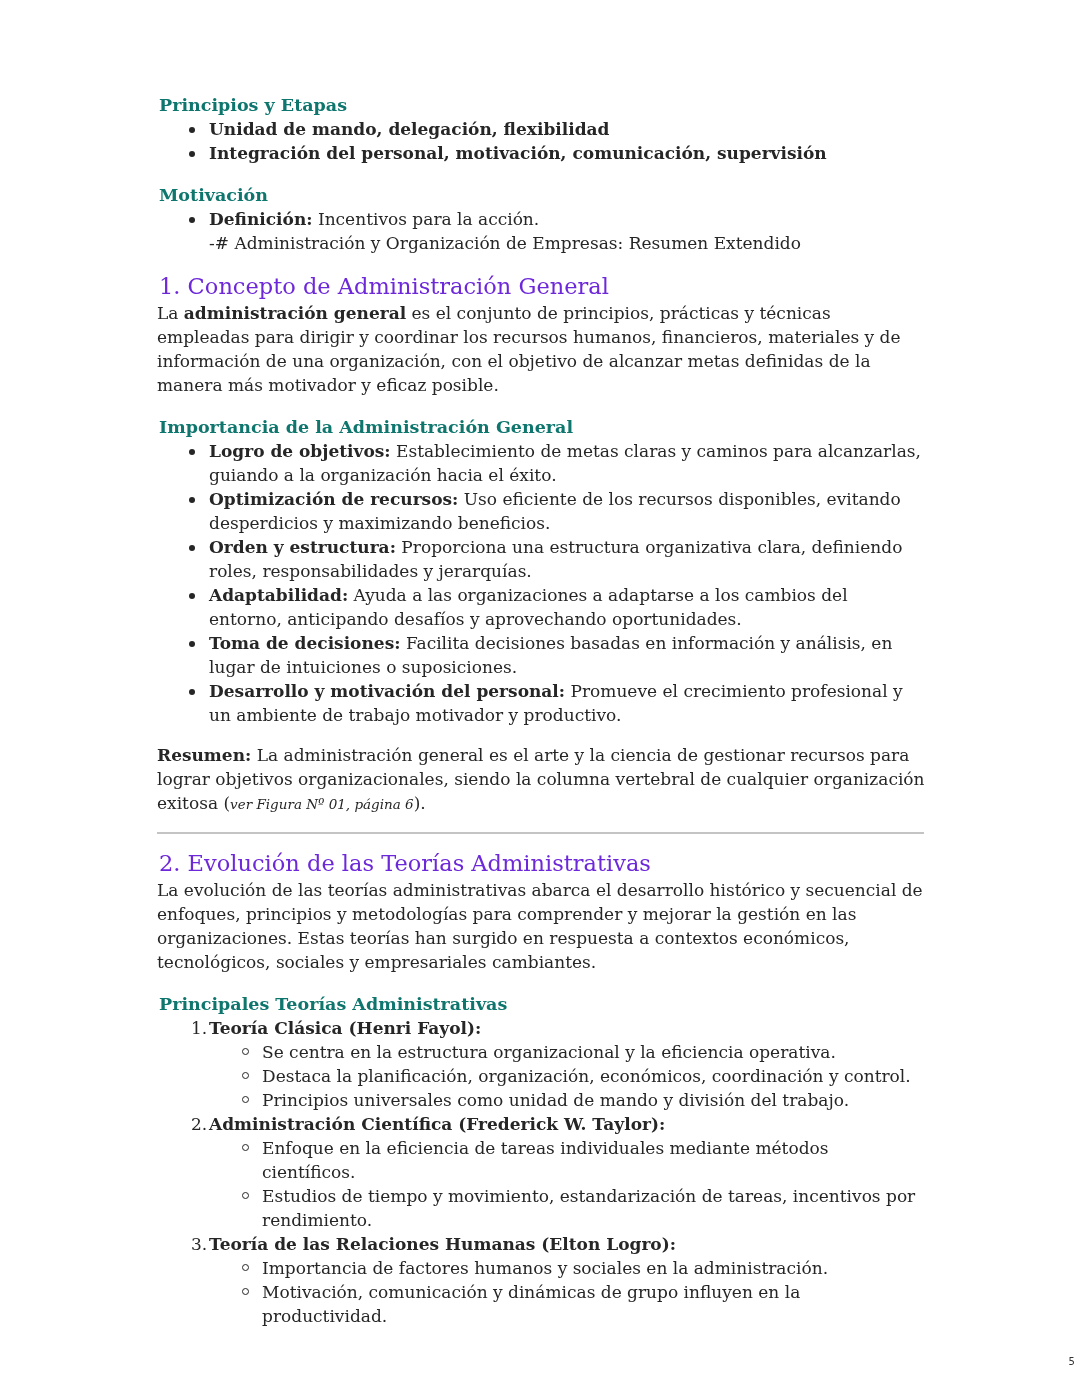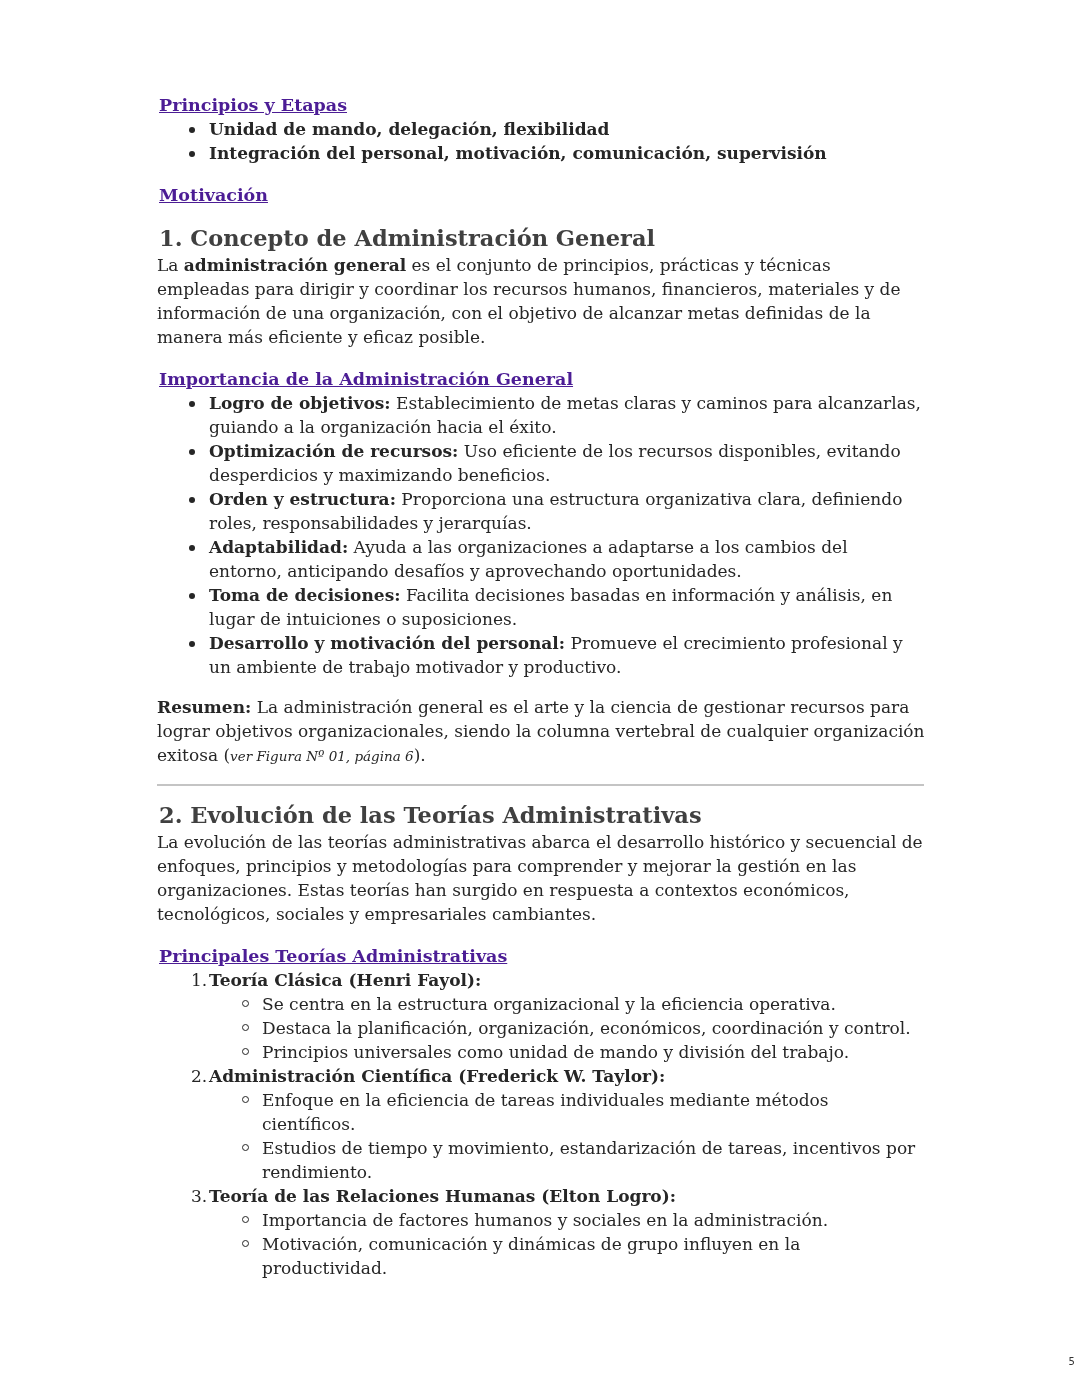--- a/index.html
+++ b/index.html
@@ -4,25 +4,25 @@
 <style>
   html, body { margin: 0; padding: 0; background: #ffffff; }
   body {
     width: 1080px; height: 1397px; position: relative; overflow: hidden;
     font-family: "DejaVu Serif", "Liberation Serif", serif;
     color: #262626;
   }
   .page { position: absolute; left: 157px; top: 93px; width: 768px; }
   .h3 {
     font-weight: bold; font-size: 17.5px; line-height: 24px;
-    margin: 0 0 0 2px; color: #4c1d95; text-decoration: underline;
+    margin: 0 0 0 2px; color: #0f766e;
   }
   .h2 {
-    font-size: 22.5px; line-height: 30px; margin: 0 0 0 2px; color: #404040;
-    font-weight: bold;
+    font-size: 22.5px; line-height: 30px; margin: 0 0 0 2px; color: #6d28d9;
+    font-weight: normal;
   }
   p, li { font-size: 17px; line-height: 24px; }
   p { margin: 0; }
   ul.disc { list-style: none; margin: 0; padding: 0 0 0 52px; }
   ul.disc > li { position: relative; }
   ul.disc > li::before {
     content: ""; position: absolute; left: -20px; top: 10px;
     width: 6px; height: 6px; border-radius: 50%; background: #262626;
   }
   ol.num { list-style: none; margin: 0; padding: 0 0 0 52px; }
@@ -52,24 +52,30 @@
 <div class="page">
 
   <div class="h3">Principios y Etapas</div>
   <ul class="disc">
     <li><b>Unidad de mando, delegación, flexibilidad</b></li>
     <li><b>Integración del personal, motivación, comunicación, supervisión</b></li>
   </ul>
 
   <div class="gap18"></div>
   <div class="h3">Motivación</div>
+  <ul class="disc">
+    <li>
+      <b>Definición:</b><span> Incentivos para la acción.</span><br>
+      <span>-# Administración y Organización de Empresas: Resumen Extendido</span>
+    </li>
+  </ul>
 
   <div class="gap16"></div>
   <div class="h2">1. Concepto de Administración General</div>
-  <p><span>La </span><b>administración general</b><span> es el conjunto de principios, prácticas y técnicas empleadas para dirigir y coordinar los recursos humanos, financieros, materiales y de información de una organización, con el objetivo de alcanzar metas definidas de la manera más eficiente y eficaz posible.</span></p>
+  <p><span>La </span><b>administración general</b><span> es el conjunto de principios, prácticas y técnicas empleadas para dirigir y coordinar los recursos humanos, financieros, materiales y de información de una organización, con el objetivo de alcanzar metas definidas de la manera más motivador y eficaz posible.</span></p>
 
   <div class="gap18"></div>
   <div class="h3">Importancia de la Administración General</div>
   <ul class="disc">
     <li><b>Logro de objetivos:</b><span> Establecimiento de metas claras y caminos para alcanzarlas, guiando a la organización hacia el éxito.</span></li>
     <li><b>Optimización de recursos:</b><span> Uso eficiente de los recursos disponibles, evitando desperdicios y maximizando beneficios.</span></li>
     <li><b>Orden y estructura:</b><span> Proporciona una estructura organizativa clara, definiendo roles, responsabilidades y jerarquías.</span></li>
     <li><b>Adaptabilidad:</b><span> Ayuda a las organizaciones a adaptarse a los cambios del entorno, anticipando desafíos y aprovechando oportunidades.</span></li>
     <li><b>Toma de decisiones:</b><span> Facilita decisiones basadas en información y análisis, en lugar de intuiciones o suposiciones.</span></li>
     <li><b>Desarrollo y motivación del personal:</b><span> Promueve el crecimiento profesional y un ambiente de trabajo motivador y productivo.</span></li>

